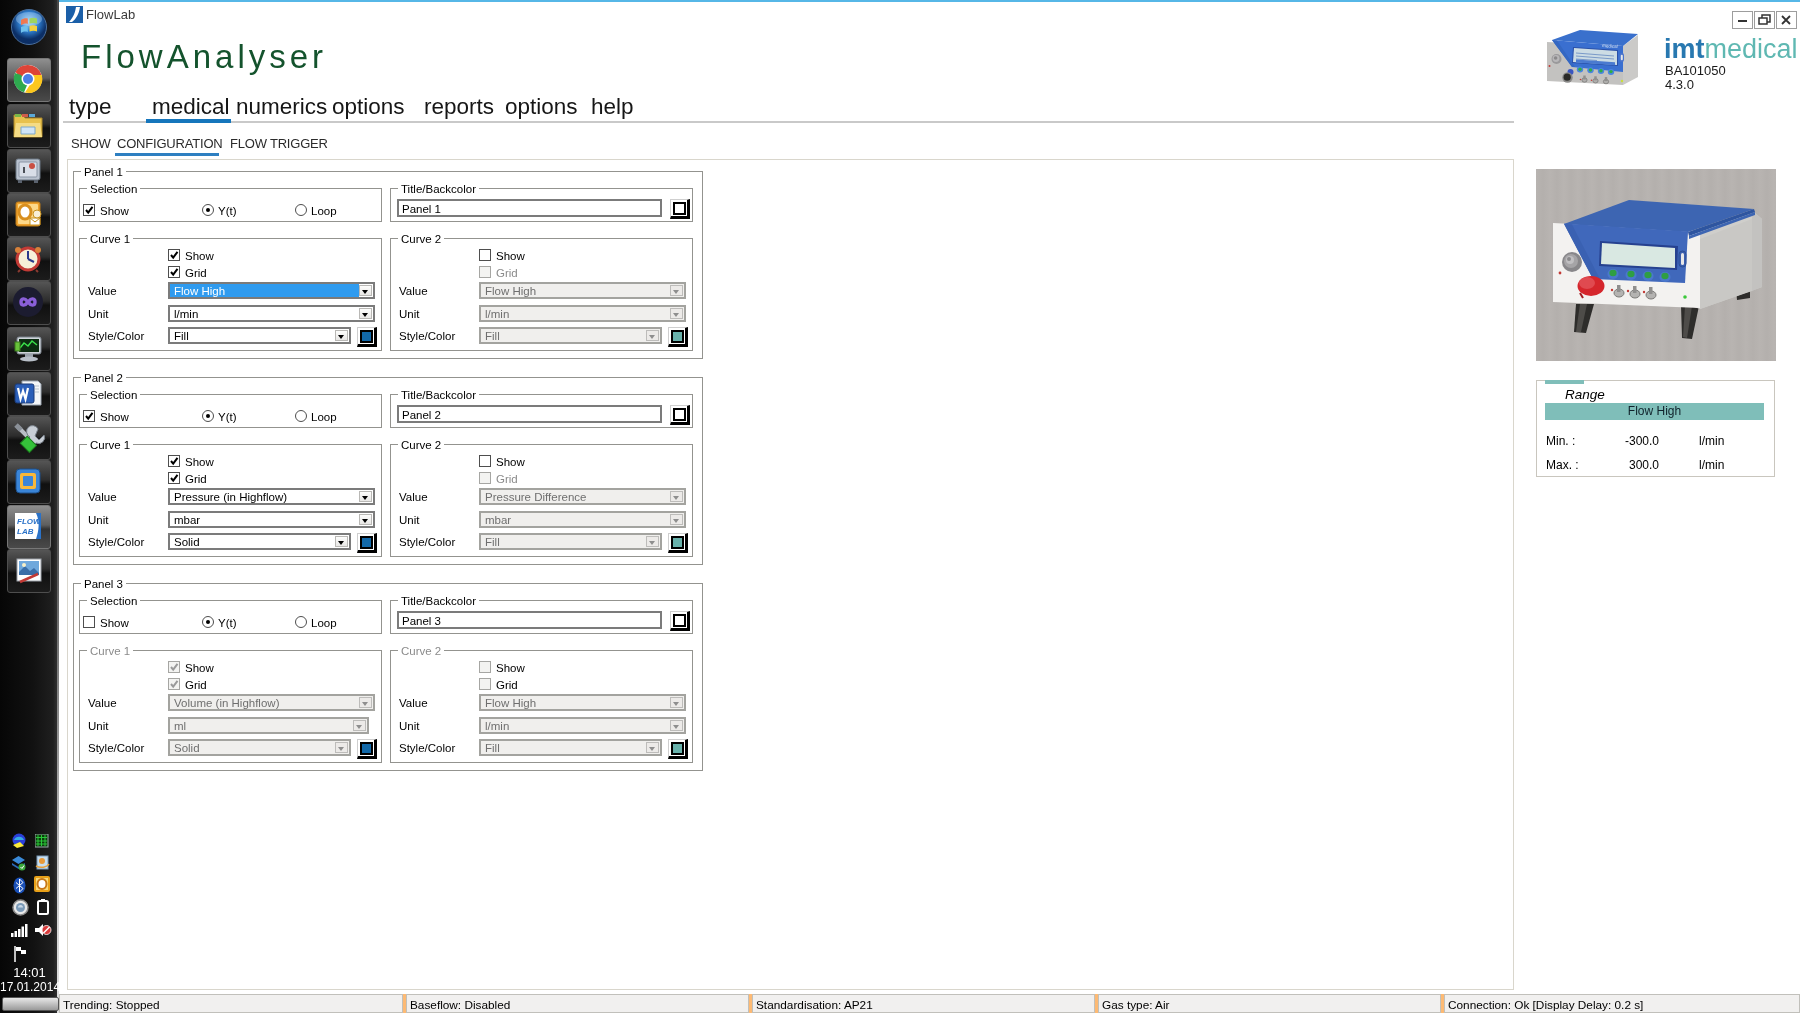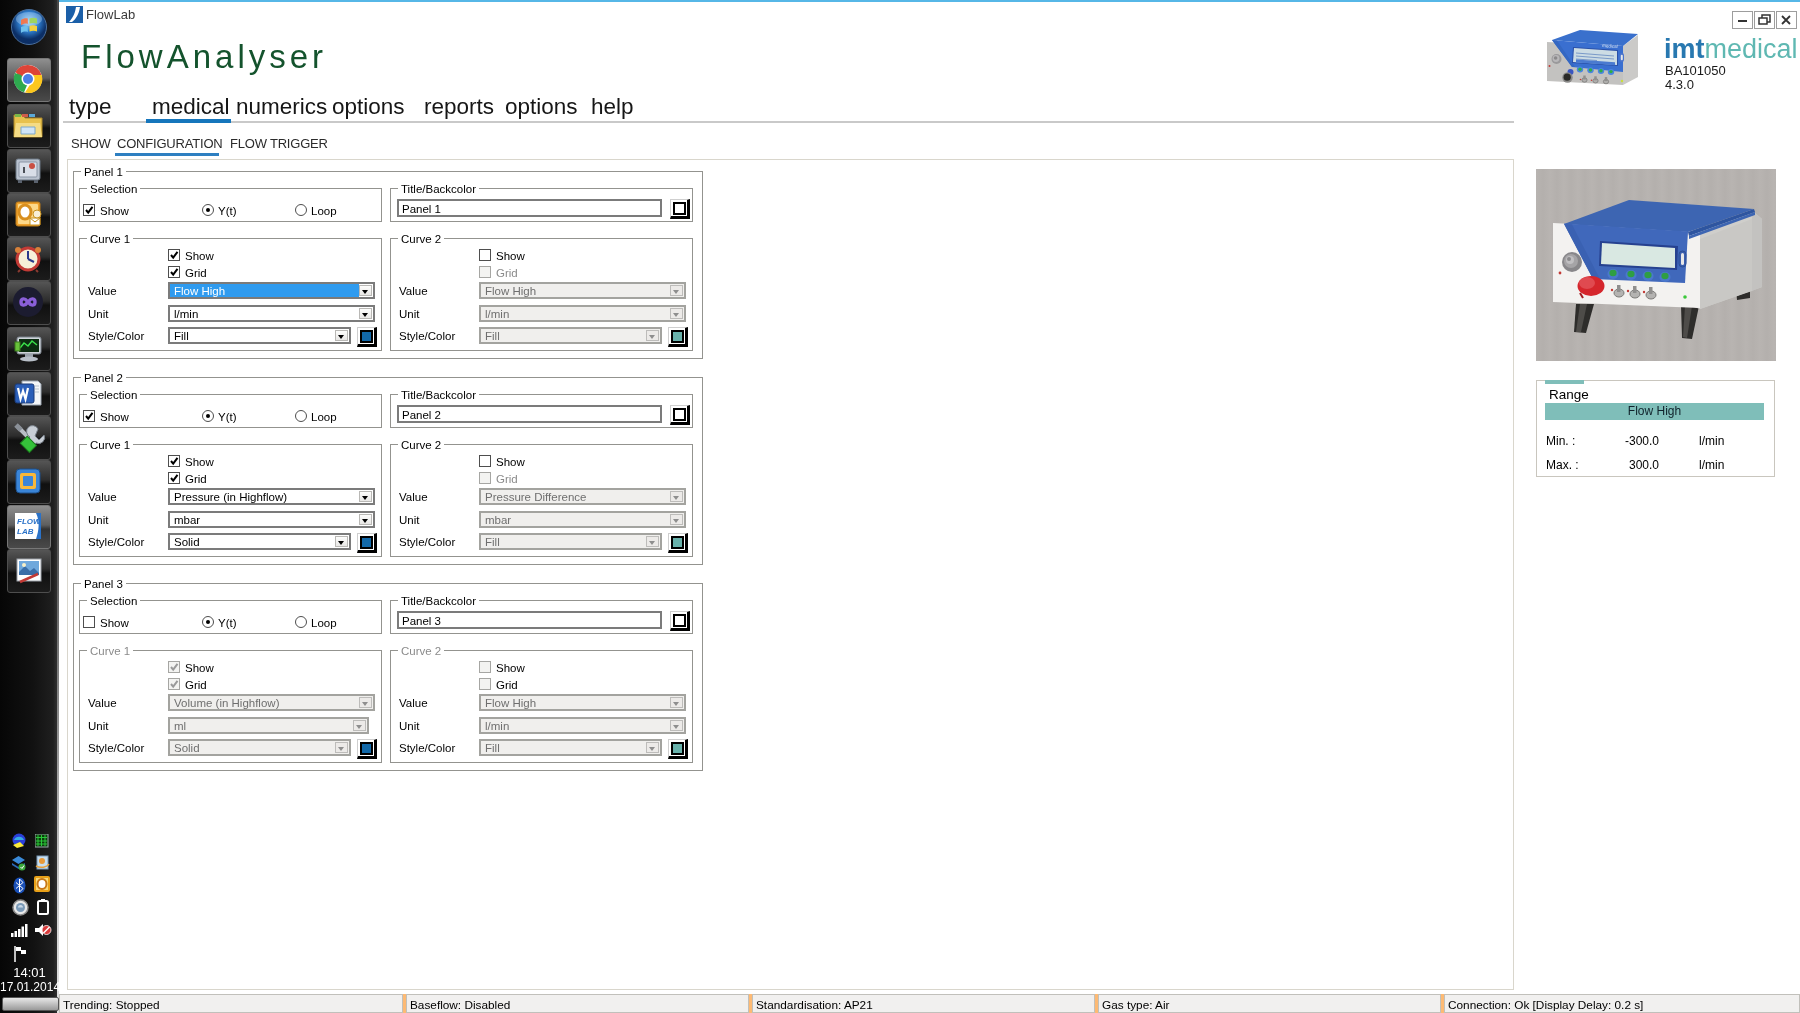--- a/index.html
+++ b/index.html
@@ -42,21 +42,21 @@
 .colbtn{position:absolute;width:20px;height:20px;background:#fff;border-top:1px solid #cfcfcf;border-left:1px solid #cfcfcf;border-right:3px solid #000;border-bottom:3px solid #000;box-sizing:border-box;}
 .colbtn .sq{position:absolute;left:2px;top:2px;width:9px;height:9px;border:2px solid #000;}
 .tin{position:absolute;border:2px solid #7b7b7b;background:#fff;box-sizing:border-box;}
 .tin span{position:absolute;left:3px;top:2px;font-size:11.5px;color:#000;}
 #statusbar{position:absolute;left:59px;top:994px;width:1741px;height:19px;background:#fdba74;}
 .seg{position:absolute;top:0;height:19px;border:1px solid #c1c0bb;box-sizing:border-box;background:#f1f0ef;}
 .seg span{position:absolute;left:3px;top:3px;font-size:11.8px;color:#000;white-space:nowrap;}
 #devbox{position:absolute;left:1536px;top:169px;width:240px;height:192px;}
 #rangebox{position:absolute;left:1536px;top:380px;width:239px;height:97px;border:1px solid #c9c6be;box-sizing:border-box;background:#fff;}
 #rangetab{position:absolute;left:8px;top:-1px;width:39px;height:4px;background:#7fbeb9;}
-#rangetitle{position:absolute;left:12px;top:6px;font-size:13.5px;color:#000;}
+#rangetitle{position:absolute;left:28px;top:6px;font-size:13.5px;color:#000;font-style:italic;}
 #rangebar{position:absolute;left:8px;top:22px;width:219px;height:17px;background:#7fbeb9;text-align:center;font-size:12px;color:#10222b;line-height:17px;}
 .rrow{position:absolute;font-size:12px;color:#000;}
 #logo{position:absolute;left:1664px;top:36px;font-size:27px;line-height:27px;}
 #logo .imt{color:#2878b0;font-weight:bold;}
 #logo .med{color:#5fb8b2;}
 #ba{position:absolute;left:1665px;top:63px;font-size:13px;color:#1a1a1a;}
 #ver{position:absolute;left:1665px;top:77px;font-size:13px;color:#1a1a1a;}
 </style>
 </head>
 <body>

